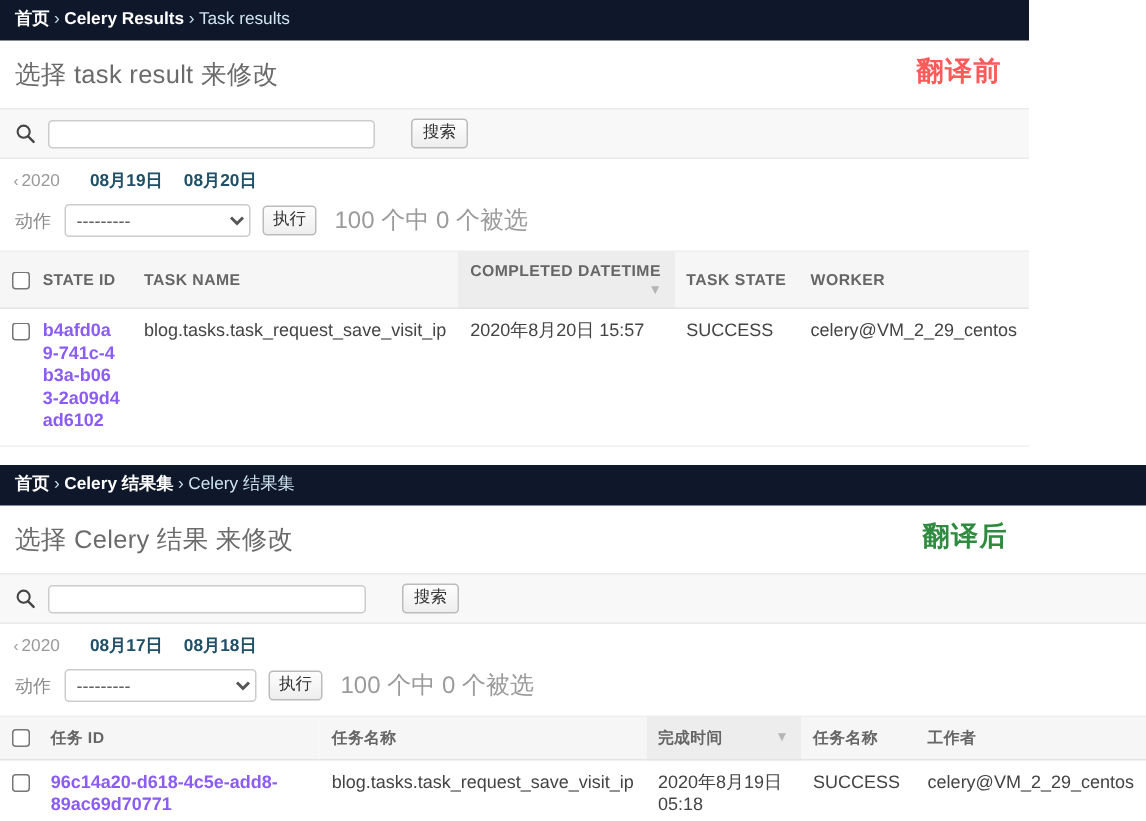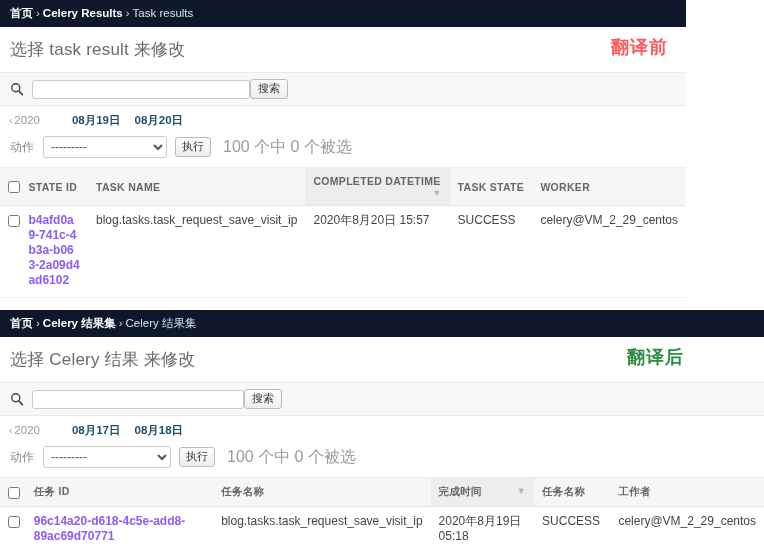--- a/index.html
+++ b/index.html
@@ -66,21 +66,21 @@
     letter-spacing: .2px;
   }
   .annotation {
     position: absolute;
     top: 8px;
     font-size: 18px;
     font-weight: bold;
     letter-spacing: 1px;
   }
   .annot-before { right: 18px; color: #ff5a5a; }
-  .annot-after  { right: 80px; color: #2f8b3f; text-align: right; }
+  .annot-after  { right: 92px; color: #2f8b3f; text-align: right; }
 
   
   .search-strip {
     background: #f8f8f8;
     border-top: 1px solid #eaeaea;
     border-bottom: 1px solid #eaeaea;
     height: 34px;
     display: flex;
     align-items: center;
     padding: 0 10px;
@@ -98,41 +98,41 @@
     border: 1px solid #ccc;
     border-radius: 3px;
     background: #fff;
     box-sizing: border-box;
     font-family: inherit;
     font-size: 12px;
     padding: 1px 4px;
     outline: none;
   }
   .search-button {
-    margin-left: 0;
+    margin-left: 24px;
     font-family: inherit;
     font-size: 11px;
     padding: 2px 7px 3px 7px;
     border: 1px solid #bbb;
     border-radius: 3px;
     background: linear-gradient(#fdfdfd, #eeeeee);
     color: #333;
     cursor: pointer;
     line-height: 13px;
   }
 
   
   .date-hierarchy {
     padding: 7px 10px 6px 9px;
     font-size: 11.5px;
     color: #999;
     white-space: nowrap;
   }
   .date-hierarchy .back-arrow { color: #999; margin-right: 2px; font-size: 10px; }
-  .date-hierarchy .year { color: #999; margin-right: 32px; }
+  .date-hierarchy .year { color: #999; margin-right: 20px; }
   .date-hierarchy a {
     color: #205067;
     font-weight: bold;
     text-decoration: none;
     margin-right: 14px;
   }
 
   
   .actions-row {
     display: flex;

